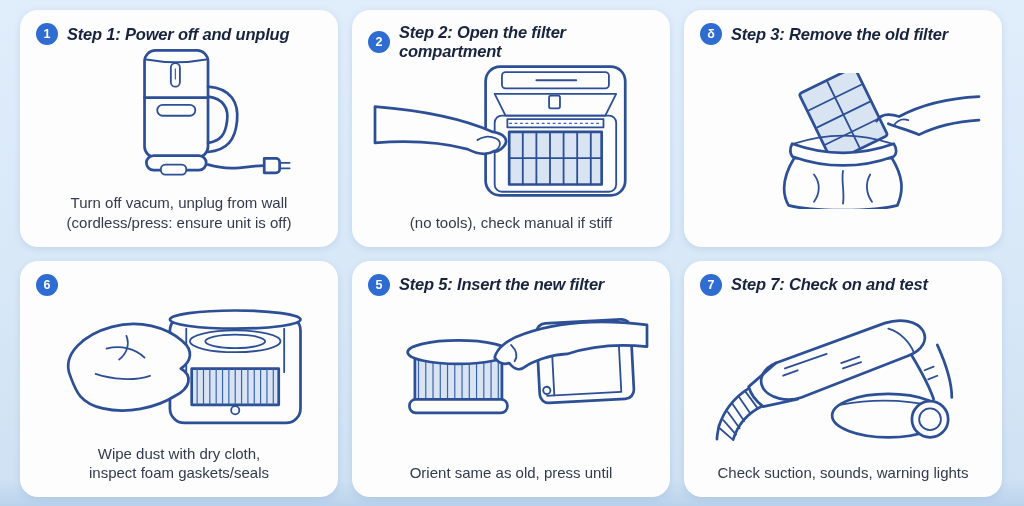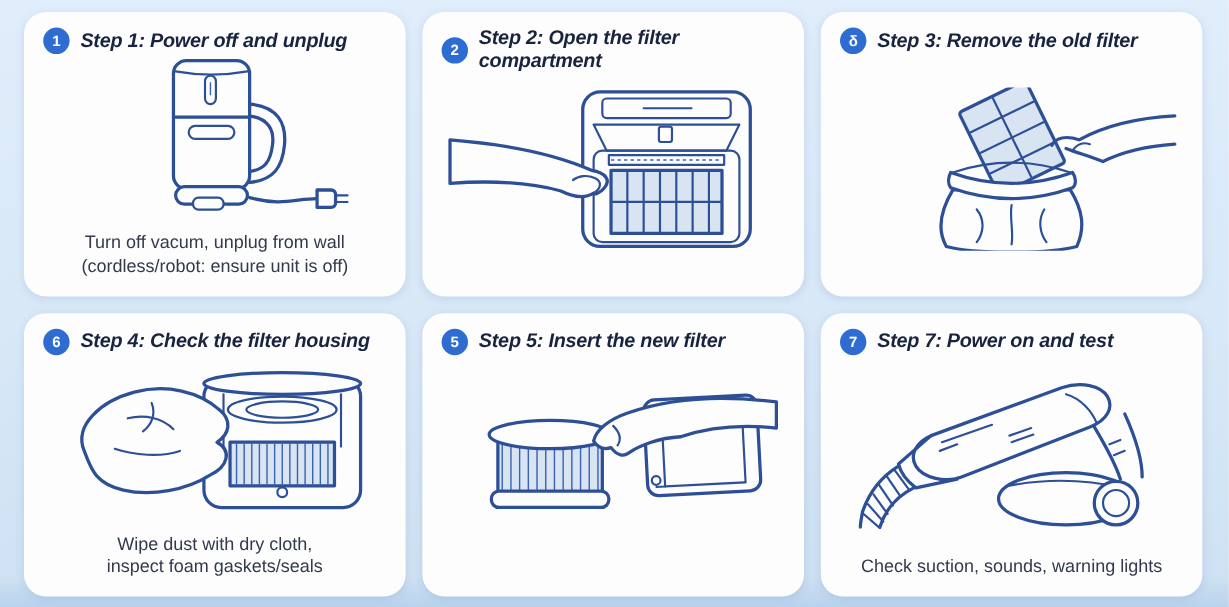--- a/index.html
+++ b/index.html
@@ -72,21 +72,21 @@
         <path class="ln" d="M182 57 C199 59 205 70 203 84 C201 99 196 106 182 108"></path>
         <rect class="ln wfill" x="114" y="122" width="66" height="16" rx="8"></rect>
         <rect class="ln2 wfill" x="130" y="132" width="28" height="11" rx="5"></rect>
         <path class="ln" d="M182 132 C212 140 224 133 244 133"></path>
         <path class="ln wfill" d="M244 125 h13 a4 4 0 0 1 4 4 v8 a4 4 0 0 1 -4 4 h-13 z"></path>
         <path class="ln2" d="M261 130 H272 M261 136 H272"></path>
       </svg>
     </div>
     <div class="caption">
       <span>Turn off vacum, unplug from wall</span>
-      <span>(cordless/robot: ensure unit is off)</span>
+      <span>(cordless/press: ensure unit is off)</span>
     </div>
   </div>
 
   <div class="card">
     <div class="card-header">
       <div class="badge">2</div>
       <div class="title">Step 2: Open the filter compartment</div>
     </div>
     <div class="art-box">
       <svg viewBox="0 0 300 150" width="280" height="136">
@@ -98,20 +98,21 @@
         <rect class="ln2" x="132" y="58" width="134" height="84" rx="8"></rect>
         <rect class="ln2" x="146" y="62" width="106" height="9"></rect>
         <path class="ln1 dash" d="M148 66.5 H250"></path>
         <rect class="ln bfill" x="148" y="76" width="102" height="58"></rect>
         <path class="ln2" d="M163 76 V134 M178 76 V134 M193 76 V134 M208 76 V134 M223 76 V134 M238 76 V134 M148 105 H250"></path>
         <path class="ln wfill" d="M0 48 C50 52 94 60 130 76 C143 78 148 85 142 92 C138 97 132 99 132 97 C124 102 114 101 102 95 C72 87 40 85 0 88 Z"></path>
         <path class="ln2" d="M113 85 C118 81 126 80 133 83 C140 86 139 93 132 97"></path>
       </svg>
     </div>
     <div class="caption">
+      <span>(no tools), check manual if stiff</span>
     </div>
   </div>
 
   <div class="card">
     <div class="card-header">
       <div class="badge">δ</div>
       <div class="title">Step 3: Remove the old filter</div>
     </div>
     <div class="art-box">
       <svg viewBox="0 0 300 150" width="280" height="136">
@@ -126,21 +127,20 @@
         <path class="ln" d="M300 26 C262 28 234 36 212 48 C200 44 191 46 187 53"></path>
         <path class="ln" d="M300 52 C270 54 250 60 234 68 C222 63 210 60 200 56"></path>
         <path class="ln2" d="M206 58 C210 52 216 50 222 52"></path>
       </svg>
     </div>
   </div>
 
   <div class="card">
     <div class="card-header">
       <div class="badge">6</div>
-      <div class="title">Step 4: Check the filter housing</div>
     </div>
     <div class="art-box">
       <svg viewBox="0 0 300 150" width="280" height="136">
         <rect class="ln wfill" x="140" y="22" width="144" height="118" rx="16"></rect>
         <ellipse class="ln wfill" cx="212" cy="26" rx="72" ry="10"></ellipse>
         <path class="ln2" d="M158 36 V84 M266 36 V84"></path>
         <ellipse class="ln2" cx="212" cy="50" rx="50" ry="12"></ellipse>
         <ellipse class="ln2" cx="212" cy="50" rx="33" ry="7.5"></ellipse>
         <rect class="ln bfill" x="164" y="80" width="96" height="40"></rect>
         <path class="ln1" d="M170 80 V120 M177 80 V120 M184 80 V120 M191 80 V120 M198 80 V120 M205 80 V120 M212 80 V120 M219 80 V120 M226 80 V120 M233 80 V120 M240 80 V120 M247 80 V120 M254 80 V120"></path>
@@ -171,27 +171,28 @@
         <rect class="bfill" x="44" y="56" width="96" height="50"></rect>
         <path class="ln1" d="M48 58 V104 M56 58 V104 M64 58 V104 M72 58 V104 M80 58 V104 M88 58 V104 M96 58 V104 M104 58 V104 M112 58 V104 M120 58 V104 M128 58 V104 M136 58 V104"></path>
         <path class="ln" d="M44 58 V104 M140 58 V104"></path>
         <rect class="ln wfill" x="38" y="104" width="108" height="15" rx="7"></rect>
         <ellipse class="ln wfill" cx="92" cy="52" rx="56" ry="13"></ellipse>
         <path class="ln wfill" d="M300 22 C252 16 204 18 164 32 C146 38 134 48 132 58 C136 64 142 66 148 64 C154 72 160 72 164 69 C174 62 192 55 212 54 C236 46 264 42 300 46 Z"></path>
         <path class="ln2" d="M150 44 C156 50 158 56 154 62"></path>
       </svg>
     </div>
     <div class="caption">
+      <span>Orient same as old, press until</span>
     </div>
   </div>
 
   <div class="card">
     <div class="card-header">
       <div class="badge">7</div>
-      <div class="title">Step 7: Power on and test</div>
+      <div class="title">Step 7: Check on and test</div>
     </div>
     <div class="art-box">
       <svg viewBox="0 0 300 150" width="280" height="136">
         <ellipse class="ln wfill" cx="200" cy="122" rx="62" ry="24"></ellipse>
         <path class="ln2" d="M148 110 Q200 100 252 112"></path>
         <path class="ln" d="M226 56 C238 76 246 92 250 104 M254 44 C264 66 270 86 270 102"></path>
         <path class="ln2" d="M240 72 l10 -4 M244 82 l10 -4"></path>
         <circle class="ln wfill" cx="246" cy="126" r="20"></circle>
         <circle class="ln2 wfill" cx="246" cy="126" r="12"></circle>
         <path class="ln wfill" d="M62 92 C56 82 62 70 76 64 L196 20 C214 14 232 18 238 28 C244 38 238 50 222 56 L104 102 C88 108 68 102 62 92 Z"></path>

